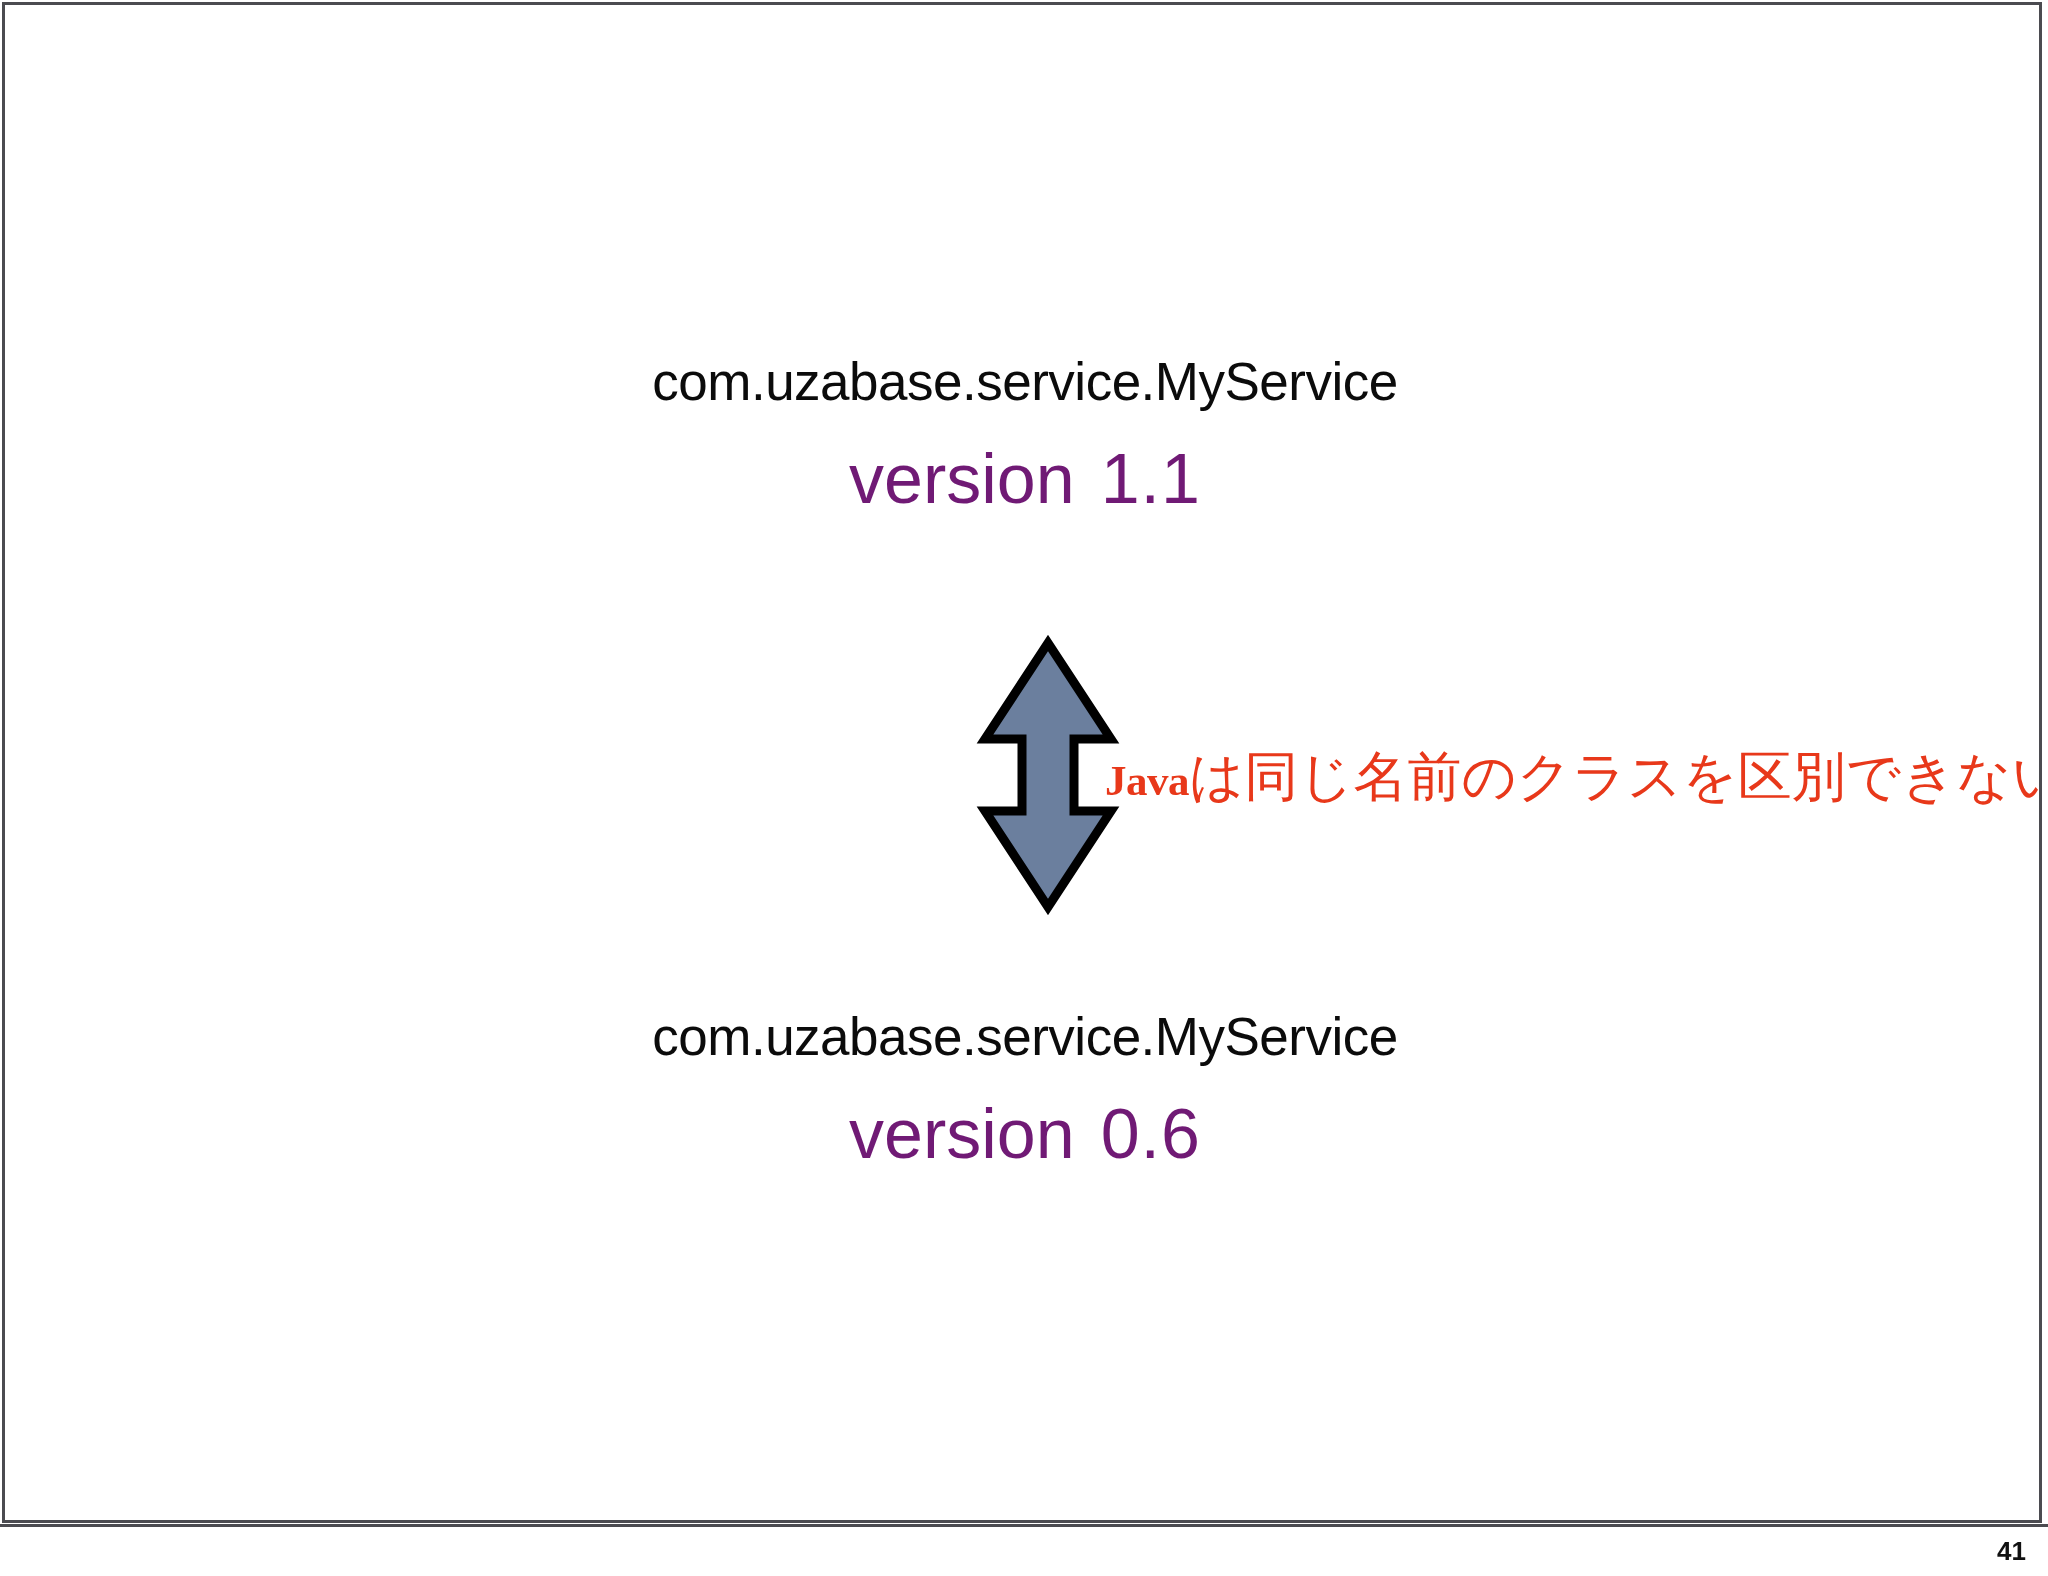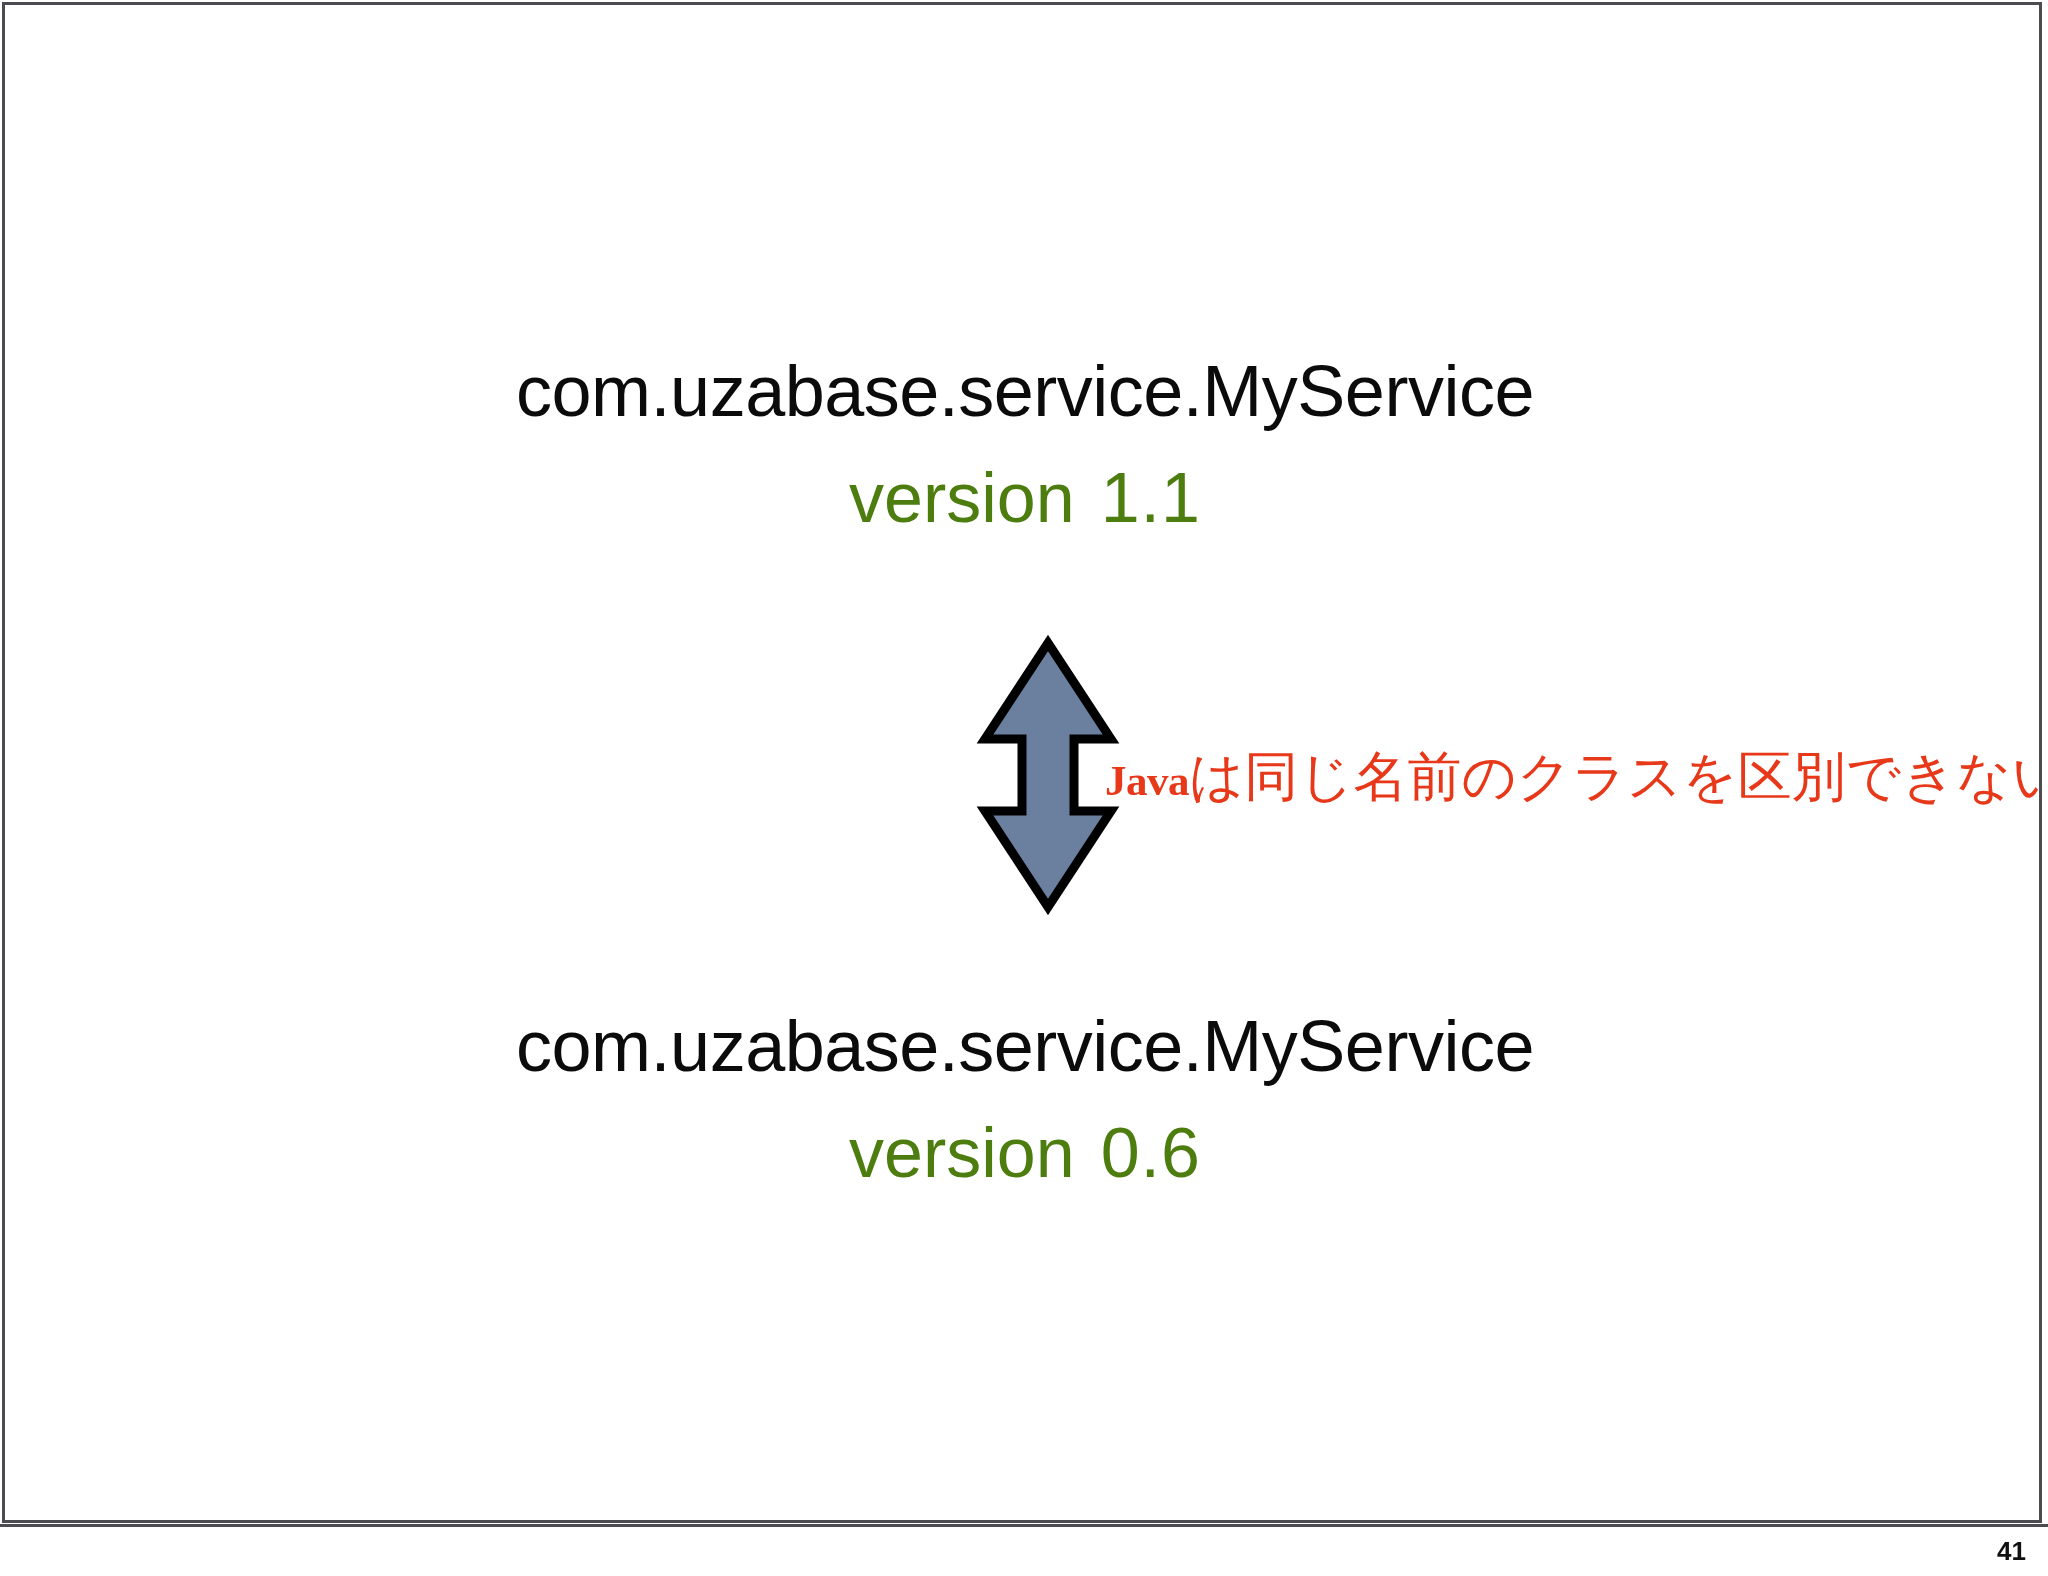--- a/index.html
+++ b/index.html
@@ -37,32 +37,32 @@
   .title-block {
     position: absolute;
     left: 0;
     width: 2040px;
     text-align: center;
     color: #000000;
   }
 
   .class-name {
     font-family: "Liberation Sans", sans-serif;
-    font-size: 72px;
+    font-size: 53px;
     line-height: 1.0;
     letter-spacing: -0.5px;
     color: #0b0b0b;
     white-space: nowrap;
   }
 
   .version-line {
     font-family: "Liberation Sans", sans-serif;
     font-size: 70px;
     line-height: 1.0;
-    color: #4d7c0f;
+    color: #701a75;
     margin-top: 36px;
     white-space: nowrap;
   }
   .version-num {
     margin-left: 26px;
     letter-spacing: 1px;
   }
 
   #block-top    { top: 350px; }
   #block-bottom { top: 1005px; }

